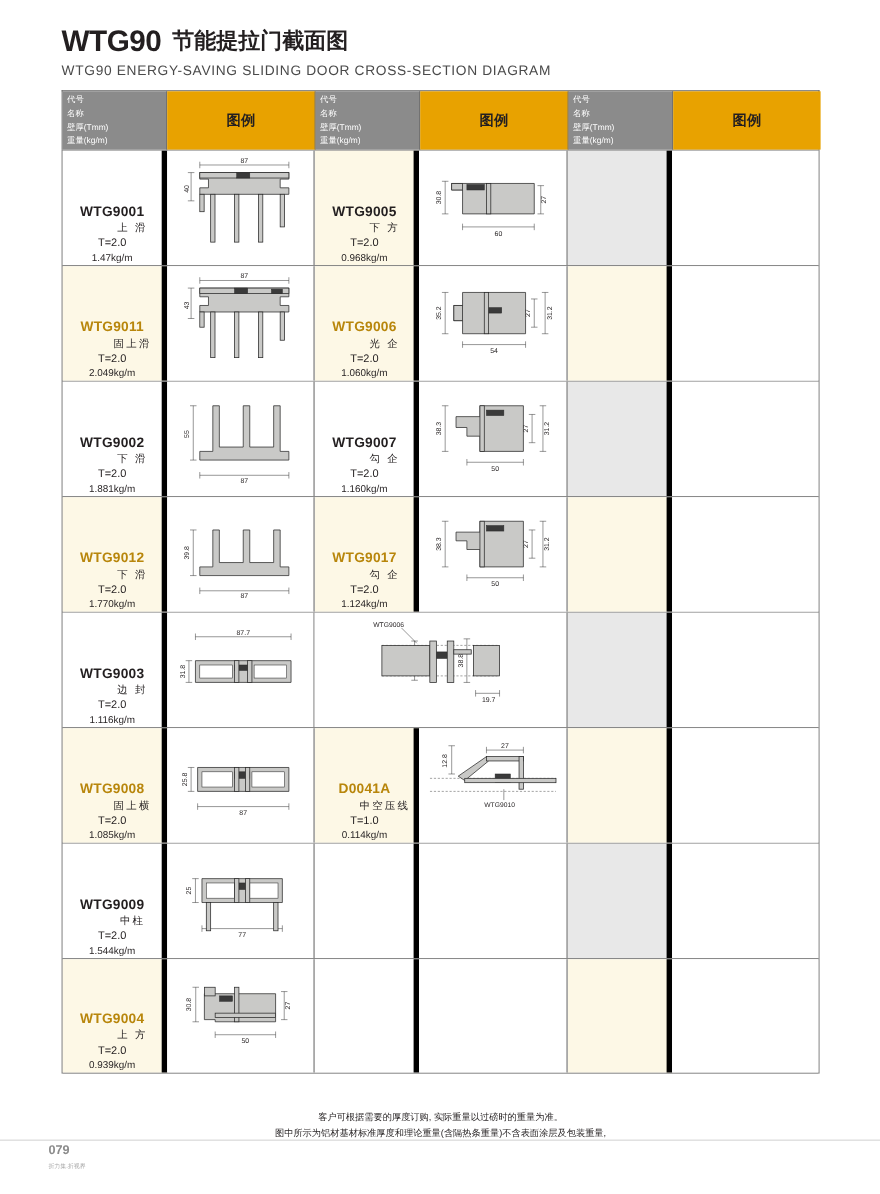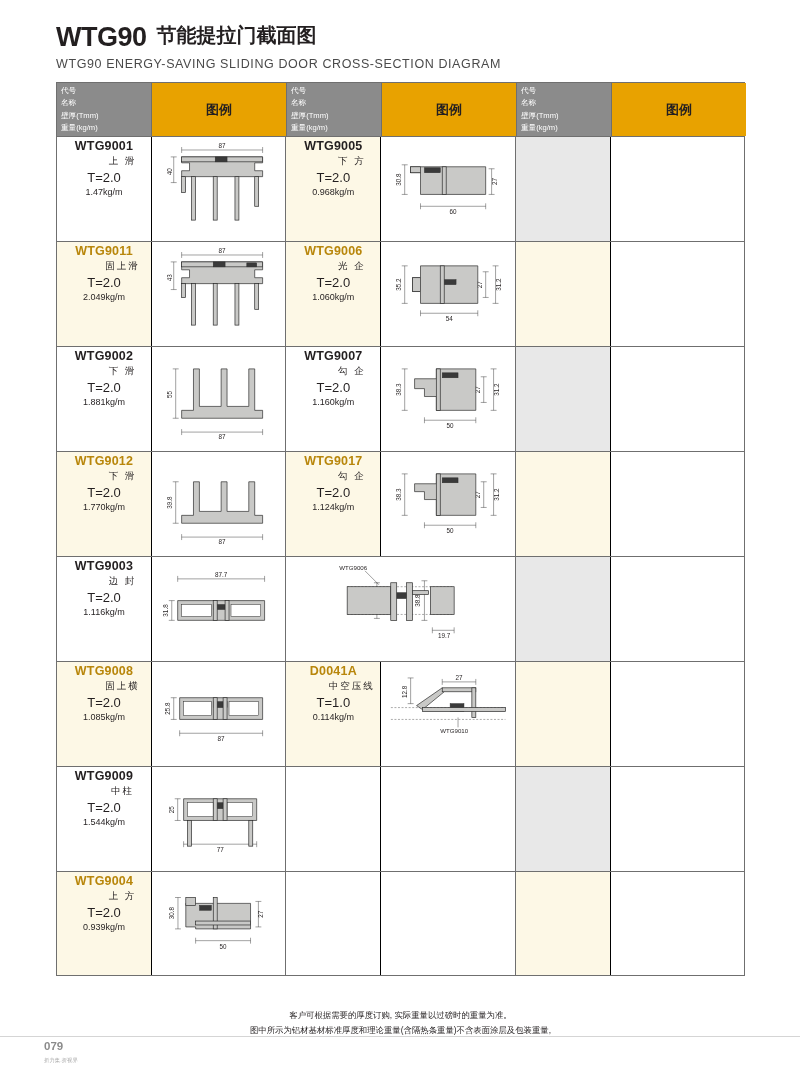--- a/index.html
+++ b/index.html
@@ -21,21 +21,21 @@
   }
 
   
   .header {
     position: absolute;
     left: 56px; top: 22px;
     width: 700px;
   }
   .title-line {
     display: flex;
-    align-items: flex-start;
+    align-items: center;
     gap: 10px;
   }
   .title-code {
     font-size: 27px;
     font-weight: bold;
     letter-spacing: -0.5px;
     color: #231f20;
   }
   .title-cn {
     font-size: 20px;
@@ -97,25 +97,25 @@
   .trow {
     display: flex;
     height: 105px;
     border-top: 1px solid #6f6f6f;
   }
   .trow:last-child { border-bottom: 1px solid #6f6f6f; }
   .cell-pair { display: flex; width: 230px; }
   .cell-pair.last { width: 229px; }
   .c-label {
     width: 95px;
-    border-right: 1px solid #000000;
+    border-right: 5px solid #000000;
     display: flex;
     flex-direction: column;
     align-items: center;
-    justify-content: flex-start;
+    justify-content: flex-end;
     gap: 2px;
     padding: 2px;
   }
   .c-fig {
     flex: 1;
     border-right: 1px solid #6f6f6f;
     position: relative;
     overflow: hidden;
   }
   .cell-pair.last .c-fig { border-right: none; }
@@ -125,21 +125,21 @@
   .bg-grey  { background: #e8e8e8; }
 
   .code {
     font-size: 12.5px;
     font-weight: bold;
     letter-spacing: 0.2px;
   }
   .code.amber { color: #b8860b; }
   .code.dark { color: #231f20; }
   .nm { font-size: 9.5px; letter-spacing: 2px; margin-left: 37px; }
-  .tv { font-size: 13px; }
+  .tv { font-size: 10px; }
   .wv { font-size: 9px; }
 
   
   .fig { position: absolute; left: 0; top: 0; right: 0; bottom: 0; }
   .fig svg { display: block; width: 100%; height: 100%; }
   .dimtxt { font-family: "Liberation Sans", sans-serif; font-size: 6.4px; fill: #231f20; }
   .lbltxt { font-family: "Liberation Sans", sans-serif; font-size: 6.2px; fill: #231f20; }
   .prof { fill: #c9c9c7; stroke: #2b2b2b; stroke-width: 0.7; }
   .profd { fill: #3a3a3a; stroke: #2b2b2b; stroke-width: 0.5; }
   .dl { stroke: #2b2b2b; stroke-width: 0.45; fill: none; }

